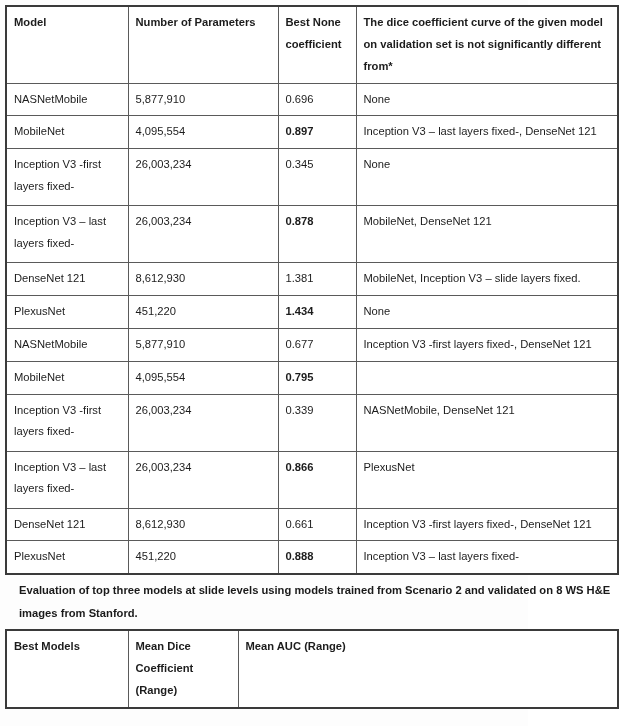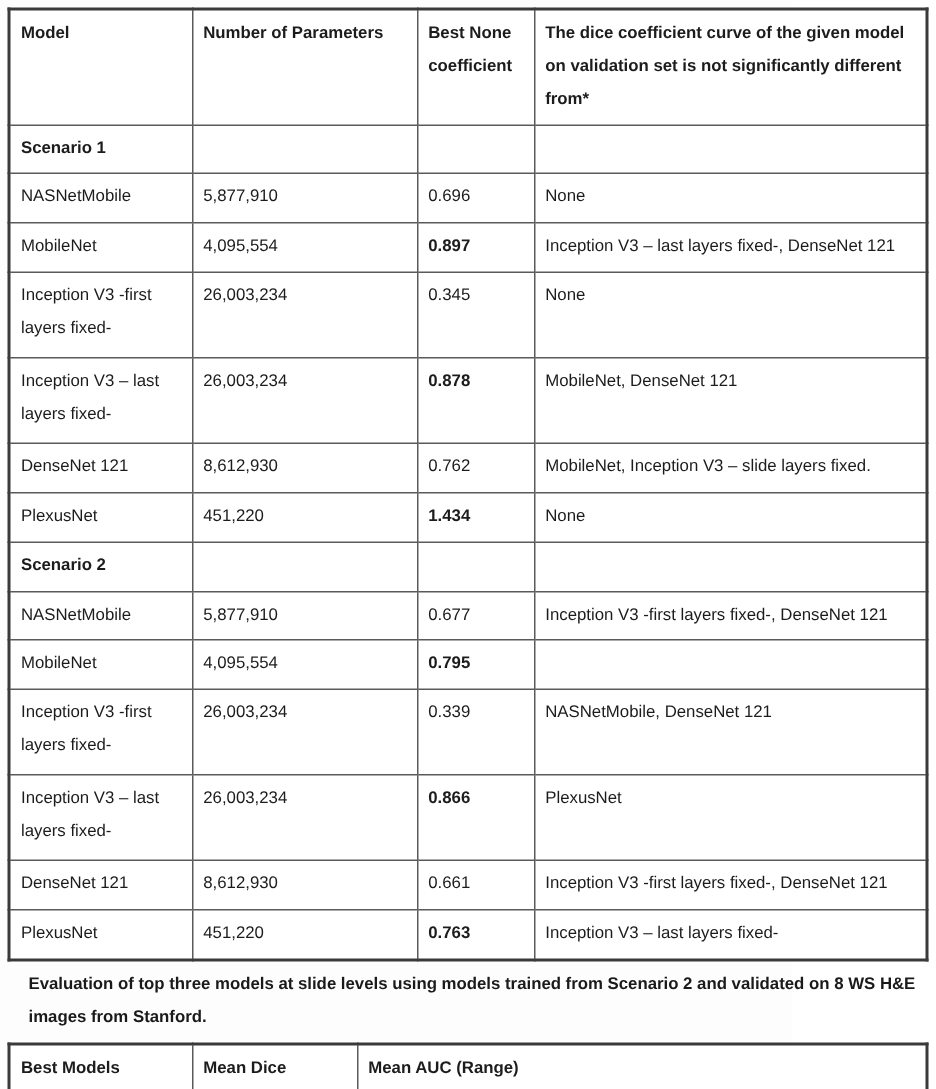--- a/index.html
+++ b/index.html
@@ -82,26 +82,20 @@
         <col class="c4">
     </colgroup>
     <tbody>
       <tr>
         <td class="b" style="height:62px">Model</td>
         <td class="b">Number of Parameters</td>
         <td class="b">Best None coefficient</td>
         <td class="b">The dice coefficient curve of the given model on validation set is not significantly different from*</td>
       </tr>
 
-      <tr>
-        <td class="b">Scenario 1</td>
-        <td></td>
-        <td></td>
-        <td></td>
-      </tr>
 
       <tr>
         <td>NASNetMobile</td>
         <td>5,877,910</td>
         <td>0.696</td>
         <td>None</td>
       </tr>
 
       <tr>
         <td>MobileNet</td>
@@ -120,37 +114,31 @@
       <tr>
         <td style="height:46px">Inception V3 – last layers fixed-</td>
         <td>26,003,234</td>
         <td class="b">0.878</td>
         <td>MobileNet, DenseNet 121</td>
       </tr>
 
       <tr>
         <td>DenseNet 121</td>
         <td>8,612,930</td>
-        <td>0.762</td>
+        <td>1.381</td>
         <td>MobileNet, Inception V3 – slide layers fixed.</td>
       </tr>
 
       <tr>
         <td>PlexusNet</td>
         <td>451,220</td>
         <td class="b">1.434</td>
         <td>None</td>
       </tr>
 
-      <tr>
-        <td class="b">Scenario 2</td>
-        <td></td>
-        <td></td>
-        <td></td>
-      </tr>
 
       <tr>
         <td>NASNetMobile</td>
         <td>5,877,910</td>
         <td>0.677</td>
         <td>Inception V3 -first layers fixed-, DenseNet 121</td>
       </tr>
 
       <tr>
         <td>MobileNet</td>
@@ -176,21 +164,21 @@
       <tr>
         <td>DenseNet 121</td>
         <td>8,612,930</td>
         <td>0.661</td>
         <td>Inception V3 -first layers fixed-, DenseNet 121</td>
       </tr>
 
       <tr>
         <td>PlexusNet</td>
         <td>451,220</td>
-        <td class="b">0.763</td>
+        <td class="b">0.888</td>
         <td>Inception V3 – last layers fixed-</td>
       </tr>
     </tbody>
   </table>
 
   <div class="caption">Evaluation of top three models at slide levels using models trained from Scenario 2 and validated on 8 WS H&amp;E images from Stanford.</div>
 
   <table class="doc-table t2">
     <colgroup>
       <col class="c1">

